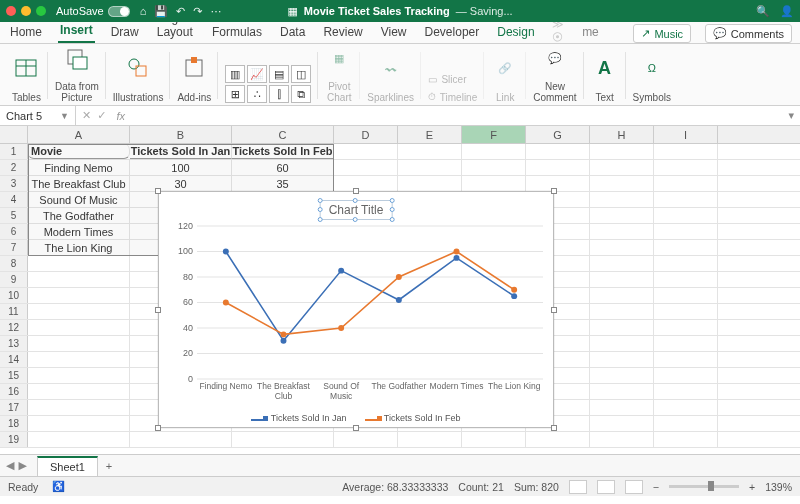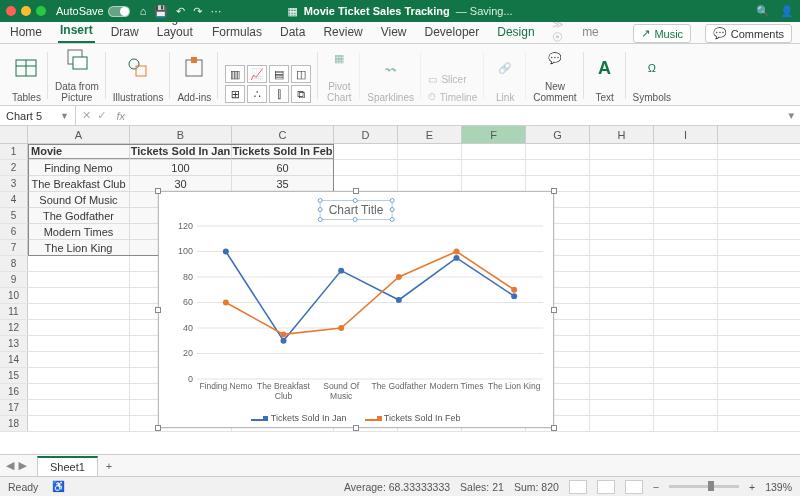--- a/index.html
+++ b/index.html
@@ -260,21 +260,21 @@
         <div class="ch" style="width: 64px;">E</div>
         <div class="ch selcol" style="width: 64px;">F</div>
         <div class="ch" style="width: 64px;">G</div>
         <div class="ch" style="width: 64px;">H</div>
         <div class="ch" style="width: 64px;">I</div>
       </div>
   </div>
   <div class="rows" id="rows-container">
       <div class="row">
         <div class="rh">1</div>
-        <div class="cell hdrcell" style="width: 102px; justify-content: flex-start;">Movie</div>
+        <div class="cell hdrcell" style="width: 102px; justify-content: flex-start; border-radius: 6px;">Movie</div>
         <div class="cell hdrcell" style="width: 102px; justify-content: center;">Tickets Sold In Jan</div>
         <div class="cell hdrcell" style="width: 102px; justify-content: center;">Tickets Sold In Feb</div>
         <div class="cell" style="width: 64px;"></div>
         <div class="cell" style="width: 64px;"></div>
         <div class="cell" style="width: 64px;"></div>
         <div class="cell" style="width: 64px;"></div>
         <div class="cell" style="width: 64px;"></div>
         <div class="cell" style="width: 64px;"></div>
       </div>
       <div class="row">
@@ -464,20 +464,32 @@
         <div class="cell" style="width: 102px;"></div>
         <div class="cell" style="width: 64px;"></div>
         <div class="cell" style="width: 64px;"></div>
         <div class="cell" style="width: 64px;"></div>
         <div class="cell" style="width: 64px;"></div>
         <div class="cell" style="width: 64px;"></div>
         <div class="cell" style="width: 64px;"></div>
       </div>
       <div class="row">
         <div class="rh">18</div>
+        <div class="cell" style="width: 102px;"></div>
+        <div class="cell" style="width: 102px;"></div>
+        <div class="cell" style="width: 102px;"></div>
+        <div class="cell" style="width: 64px;"></div>
+        <div class="cell" style="width: 64px;"></div>
+        <div class="cell" style="width: 64px;"></div>
+        <div class="cell" style="width: 64px;"></div>
+        <div class="cell" style="width: 64px;"></div>
+        <div class="cell" style="width: 64px;"></div>
+      </div>
+      <div class="row">
+        <div class="rh">19</div>
         <div class="cell" style="width: 102px;"></div>
         <div class="cell" style="width: 102px;"></div>
         <div class="cell" style="width: 102px;"></div>
         <div class="cell" style="width: 64px;"></div>
         <div class="cell" style="width: 64px;"></div>
         <div class="cell" style="width: 64px;"></div>
         <div class="cell" style="width: 64px;"></div>
         <div class="cell" style="width: 64px;"></div>
         <div class="cell" style="width: 64px;"></div>
       </div>
@@ -562,21 +574,21 @@
   <div class="stab">Sheet1</div>
   <div class="addtab">+</div>
   <div style="flex:1"></div>
 </div>
 
 <div class="status">
   <span>Ready</span>
   <span>♿</span>
   <div class="right">
     <span><span>Average:</span> <span>68.33333333</span></span>
-    <span><span>Sales:</span> <span>21</span></span>
+    <span><span>Count:</span> <span>21</span></span>
     <span><span>Sum:</span> <span>820</span></span>
     <div class="viewbtn"></div>
     <div class="viewbtn"></div>
     <div class="viewbtn"></div>
     <span>−</span>
     <div class="zoomslider">
         <div class="zknob"></div>
       </div>
     <span>+</span>
     <span>139%</span>

